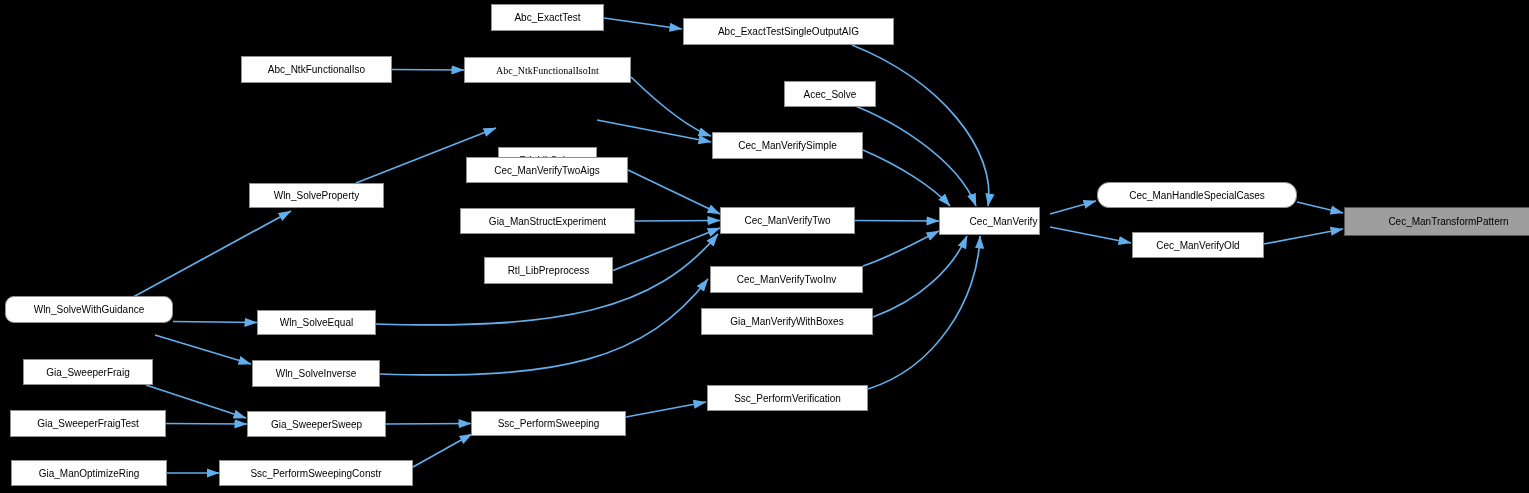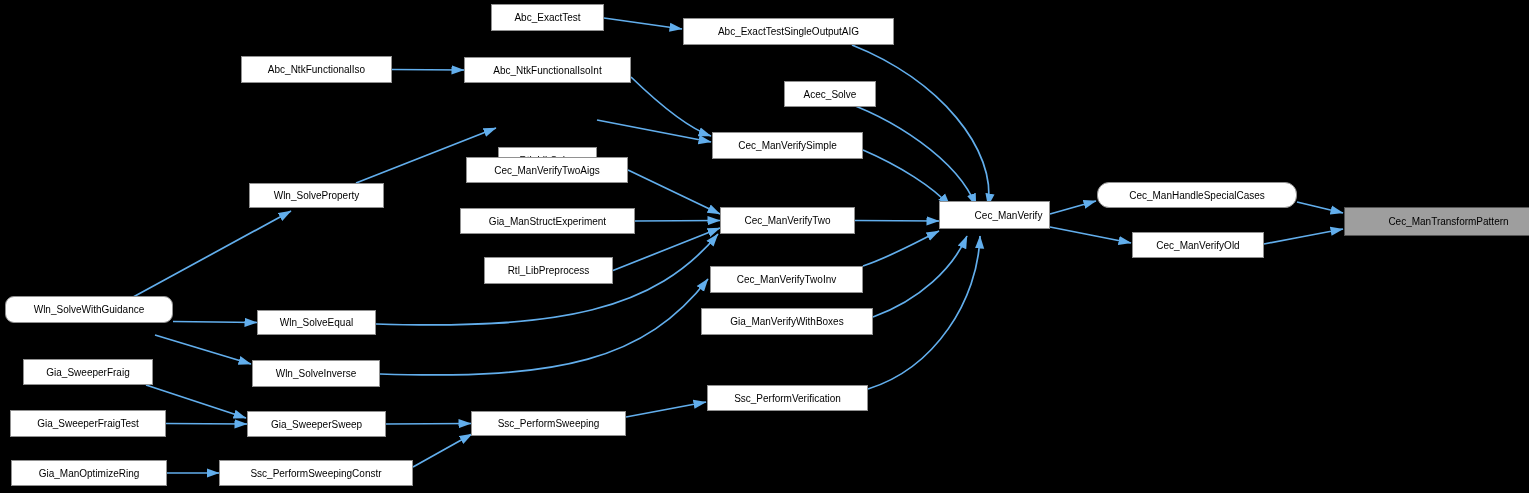--- a/index.html
+++ b/index.html
@@ -73,39 +73,39 @@
         <path class="edge" d="M1050,214 C1065.3333333333333,209.66666666666666 1080.6666666666667,205.33333333333334 1096,201" marker-end="url(#arrow)"></path>
         <path class="edge" d="M1050,227 C1077,232.33333333333334 1104,237.66666666666666 1131,243" marker-end="url(#arrow)"></path>
         <path class="edge" d="M1297,202 C1312.3333333333333,205.66666666666666 1327.6666666666667,209.33333333333334 1343,213" marker-end="url(#arrow)"></path>
         <path class="edge" d="M1264,244 C1290.3333333333333,239 1316.6666666666667,234 1343,229" marker-end="url(#arrow)"></path>
       </g>
   </svg>
   <div id="node-layer">
       <div class="node" style="left: 491px; top: 4px; width: 113px; height: 27px;">Abc_ExactTest</div>
       <div class="node" style="left: 683px; top: 18px; width: 211px; height: 27px;">Abc_ExactTestSingleOutputAIG</div>
       <div class="node" style="left: 241px; top: 56px; width: 151px; height: 27px;">Abc_NtkFunctionalIso</div>
-      <div class="node" style="left: 464px; top: 57px; width: 167px; height: 26px;">Abc_NtkFunctionalIsoInt</div>
+      <div class="node" style="left: 464px; top: 57px; width: 167px; height: 26px; font-family: Liberation Serif, serif;">Abc_NtkFunctionalIsoInt</div>
       <div class="node" style="left: 741px; top: 81px; width: 92px; height: 26px; margin-left: 43px;">Acec_Solve</div>
       <div class="node" style="left: 498px; top: 107px; width: 99px; height: 26px; margin-top: 40px;">Rtl_LibSolve</div>
       <div class="node" style="left: 712px; top: 132px; width: 151px; height: 27px;">Cec_ManVerifySimple</div>
       <div class="node" style="left: 466px; top: 157px; width: 162px; height: 26px;">Cec_ManVerifyTwoAigs</div>
       <div class="node" style="left: 249px; top: 183px; width: 135px; height: 25px;">Wln_SolveProperty</div>
       <div class="node" style="left: 460px; top: 208px; width: 175px; height: 26px;">Gia_ManStructExperiment</div>
       <div class="node" style="left: 720px; top: 207px; width: 135px; height: 27px;">Cec_ManVerifyTwo</div>
       <div class="node" style="left: 484px; top: 257px; width: 129px; height: 27px;">Rtl_LibPreprocess</div>
       <div class="node" style="left: 710px; top: 266px; width: 153px; height: 27px;">Cec_ManVerifyTwoInv</div>
       <div class="node" style="left: 701px; top: 308px; width: 172px; height: 27px;">Gia_ManVerifyWithBoxes</div>
       <div class="node" style="left: 5px; top: 296px; width: 168px; height: 27px; border-radius: 9px;">Wln_SolveWithGuidance</div>
       <div class="node" style="left: 257px; top: 310px; width: 119px; height: 25px;">Wln_SolveEqual</div>
       <div class="node" style="left: 23px; top: 359px; width: 130px; height: 26px;">Gia_SweeperFraig</div>
       <div class="node" style="left: 252px; top: 360px; width: 128px; height: 27px; text-align: center;">Wln_SolveInverse</div>
       <div class="node" style="left: 707px; top: 385px; width: 161px; height: 26px;">Ssc_PerformVerification</div>
       <div class="node" style="left: 10px; top: 410px; width: 156px; height: 27px;">Gia_SweeperFraigTest</div>
       <div class="node" style="left: 247px; top: 411px; width: 139px; height: 26px;">Gia_SweeperSweep</div>
       <div class="node" style="left: 471px; top: 411px; width: 155px; height: 25px;">Ssc_PerformSweeping</div>
       <div class="node" style="left: 11px; top: 460px; width: 156px; height: 26px;">Gia_ManOptimizeRing</div>
       <div class="node" style="left: 219px; top: 460px; width: 194px; height: 26px;">Ssc_PerformSweepingConstr</div>
-      <div class="node" style="left: 939px; top: 201px; width: 111px; height: 28px; padding-left: 28px;">Cec_ManVerify</div>
+      <div class="node" style="left: 939px; top: 207px; width: 101px; height: 28px; padding-left: 28px;">Cec_ManVerify</div>
       <div class="node" style="left: 1097px; top: 182px; width: 200px; height: 26px; border-radius: 12px;">Cec_ManHandleSpecialCases</div>
       <div class="node" style="left: 1132px; top: 232px; width: 132px; height: 26px;">Cec_ManVerifyOld</div>
       <div class="node highlighted" style="left: 1344px; top: 207px; width: 209px; height: 29px;">Cec_ManTransformPattern</div>
     </div>
 </div>
 
 </body></html>

